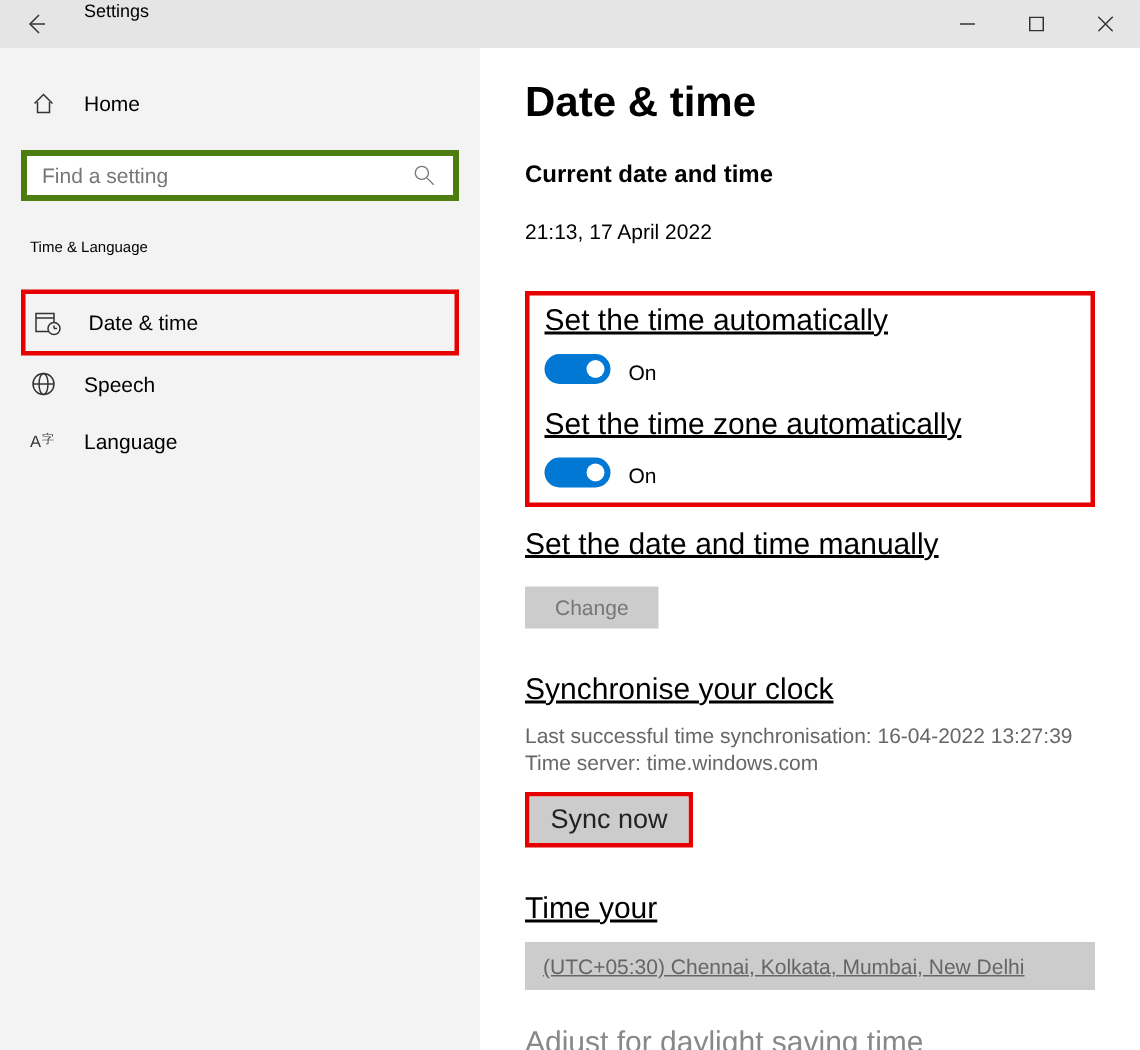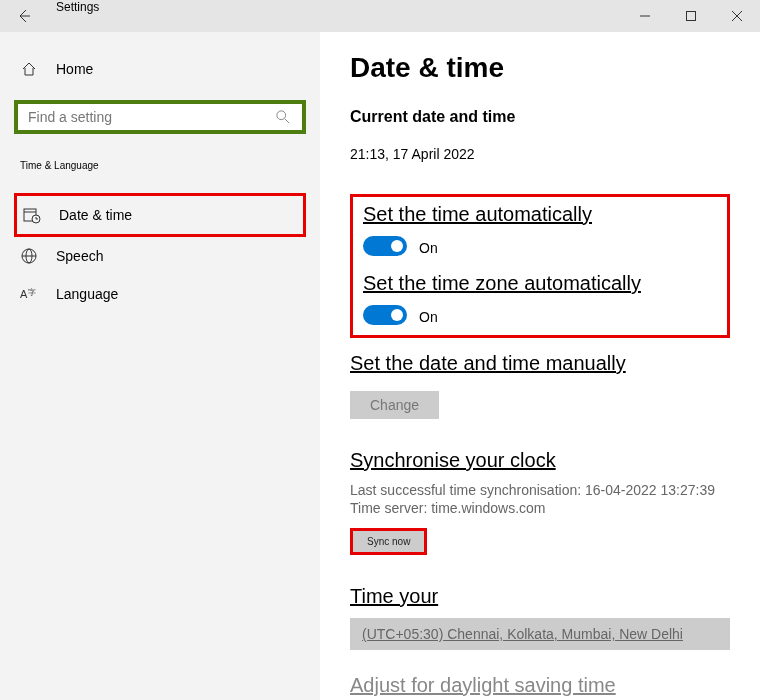--- a/index.html
+++ b/index.html
@@ -40,21 +40,21 @@
     .toggle .knob { width: 12px; height: 12px; border-radius: 50%; position: absolute; top: 4px; }
     .toggle.on .knob { background: #fff; right: 4px; }
     .toggle.off .knob { background: #555; left: 3px; top: 3px; }
     .toggle-txt { font-size: 14px; }
     
     .btn-disabled { background: #ccc; color: #777; padding: 6px 20px; font-size: 14px; border: none; display: inline-block; margin-top: 6px; }
     
     .section-gap { margin-top: 30px; }
     .sync-info { font-size: 14px; color: #666; margin-bottom: 2px; }
     .sync-btn-wrap { display: inline-block; border: 3px solid #e60000; margin-top: 10px; }
-    .sync-btn { background: #ccc; color: #222; padding: 5px 14px; font-size: 10px; border: none; cursor: pointer; text-align: center; }
+    .sync-btn { background: #ccc; color: #222; padding: 5px 14px; font-size: 18px; border: none; cursor: pointer; text-align: center; }
     
     .tz-select { width: 100%; background: #ccc; color: #666; padding: 8px 12px; font-size: 14px; border: none; margin-top: 10px; text-decoration: underline; }
     
     .dst { margin-top: 24px; color: #888; }
     .dst .setting-label { color: #888; }
     
     .icon { width: 18px; height: 18px; display: inline-flex; align-items: center; justify-content: center; flex-shrink: 0; color: #333; }
   </style>
 </head>
 <body>

